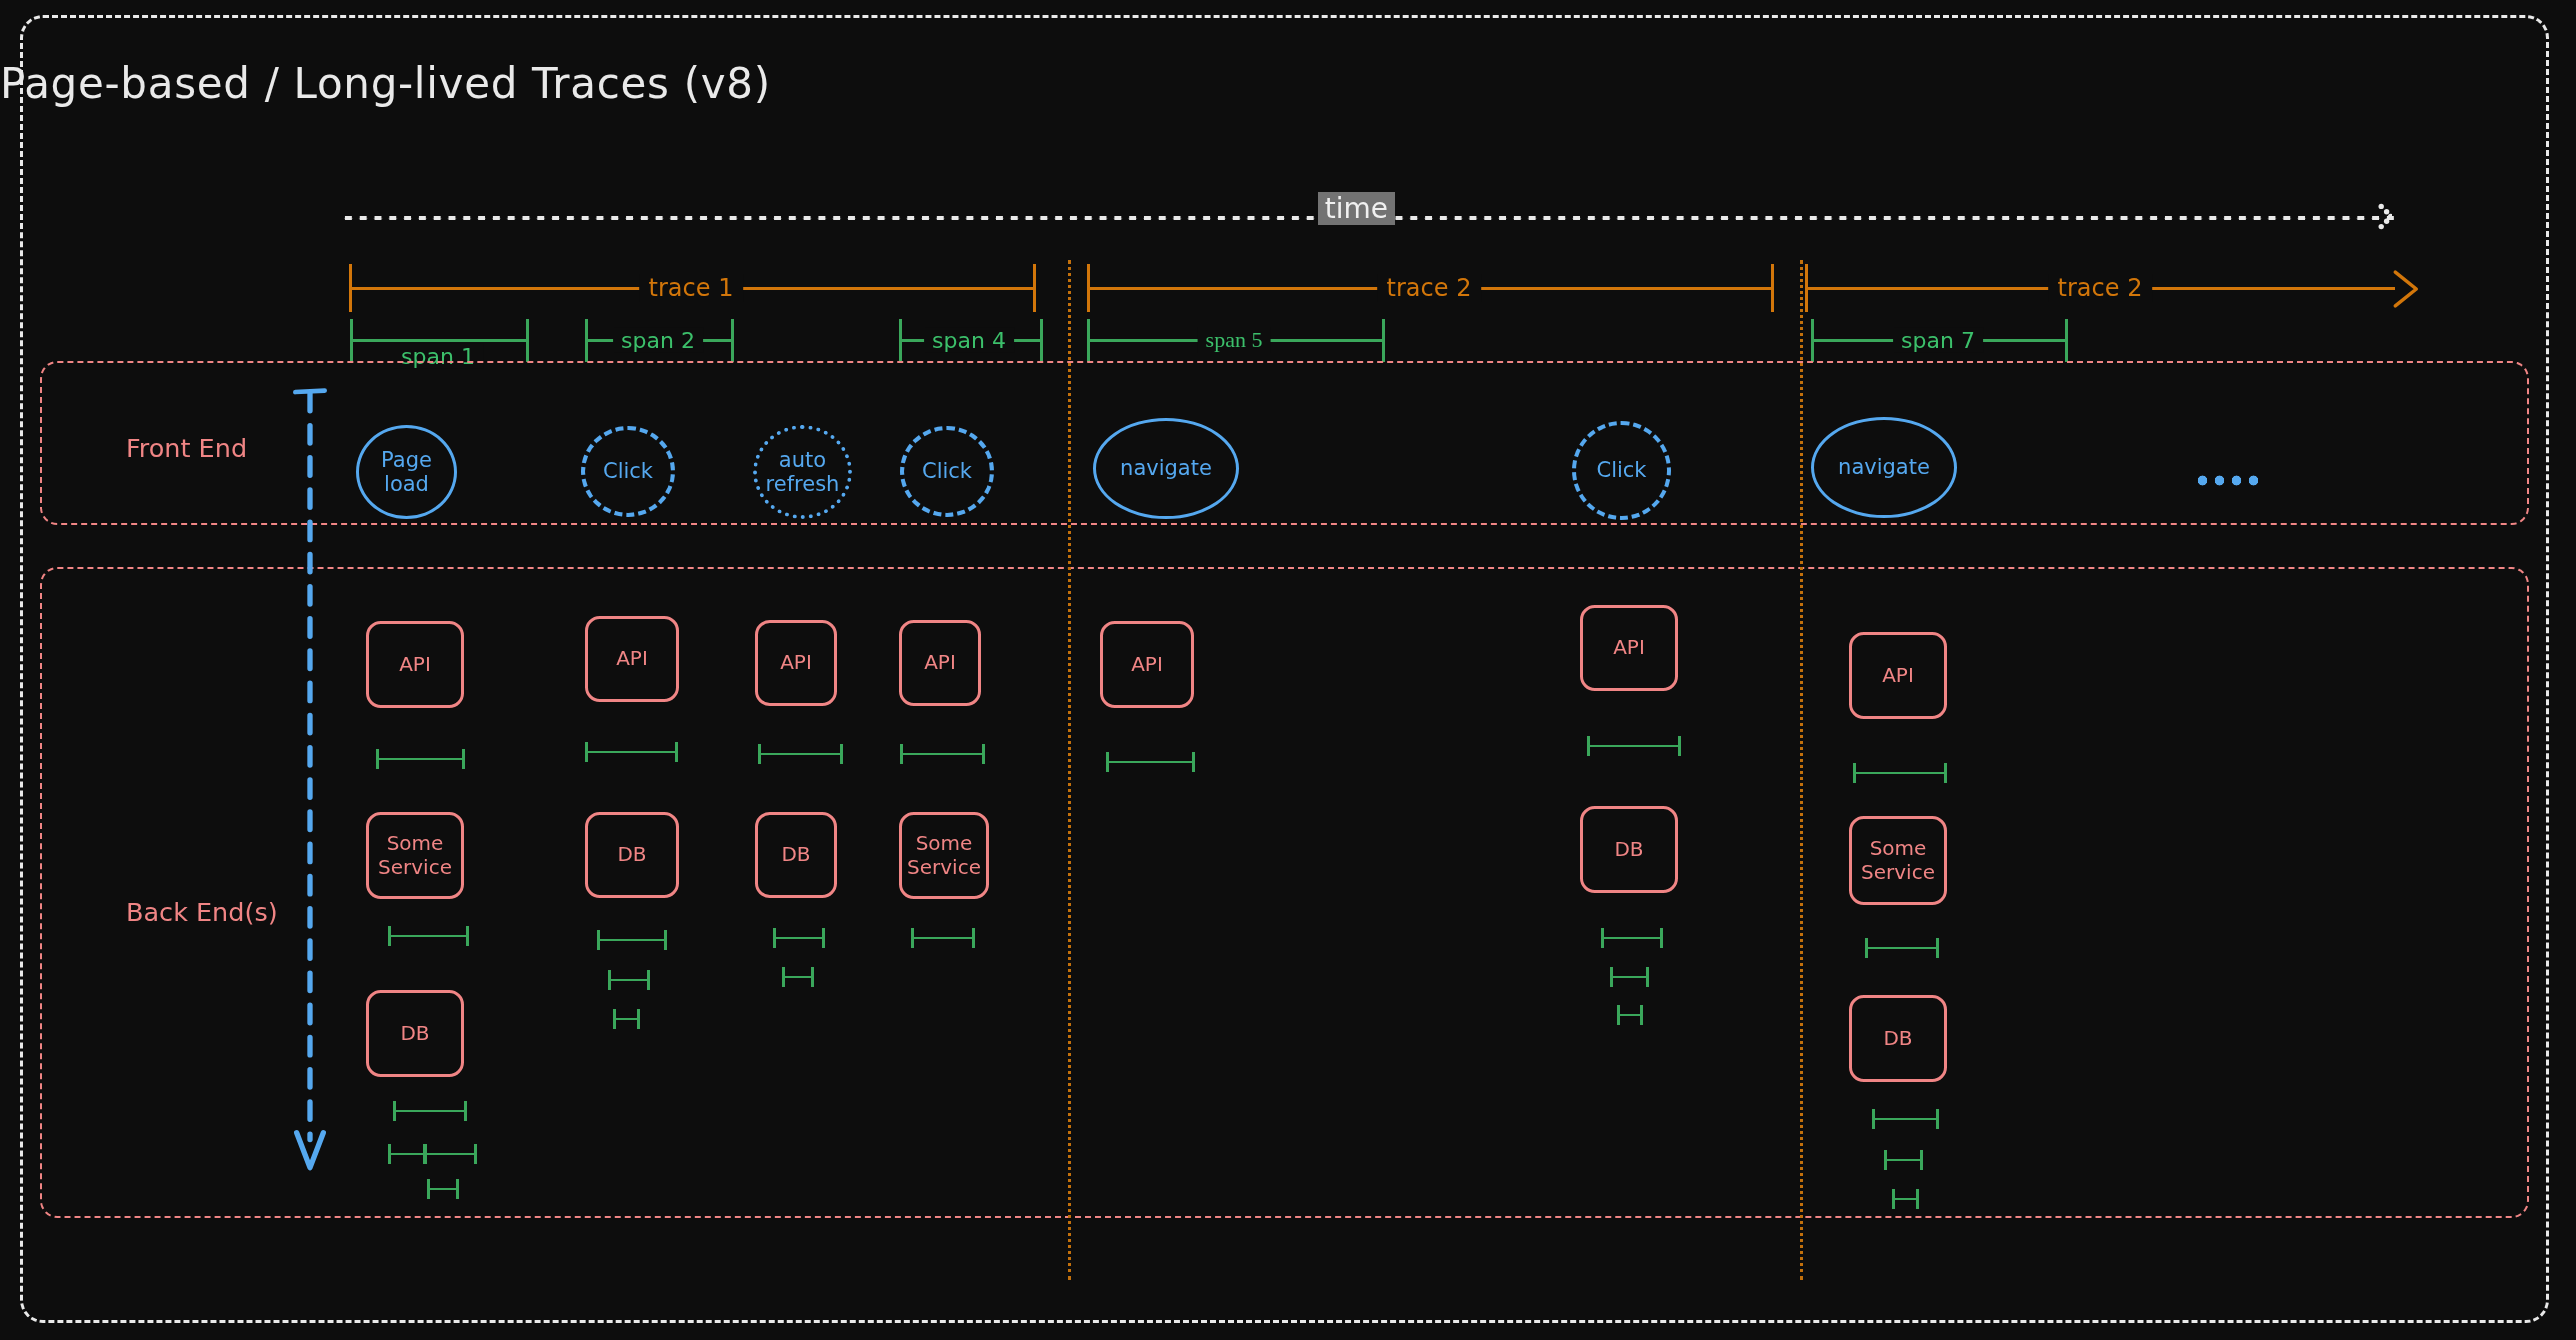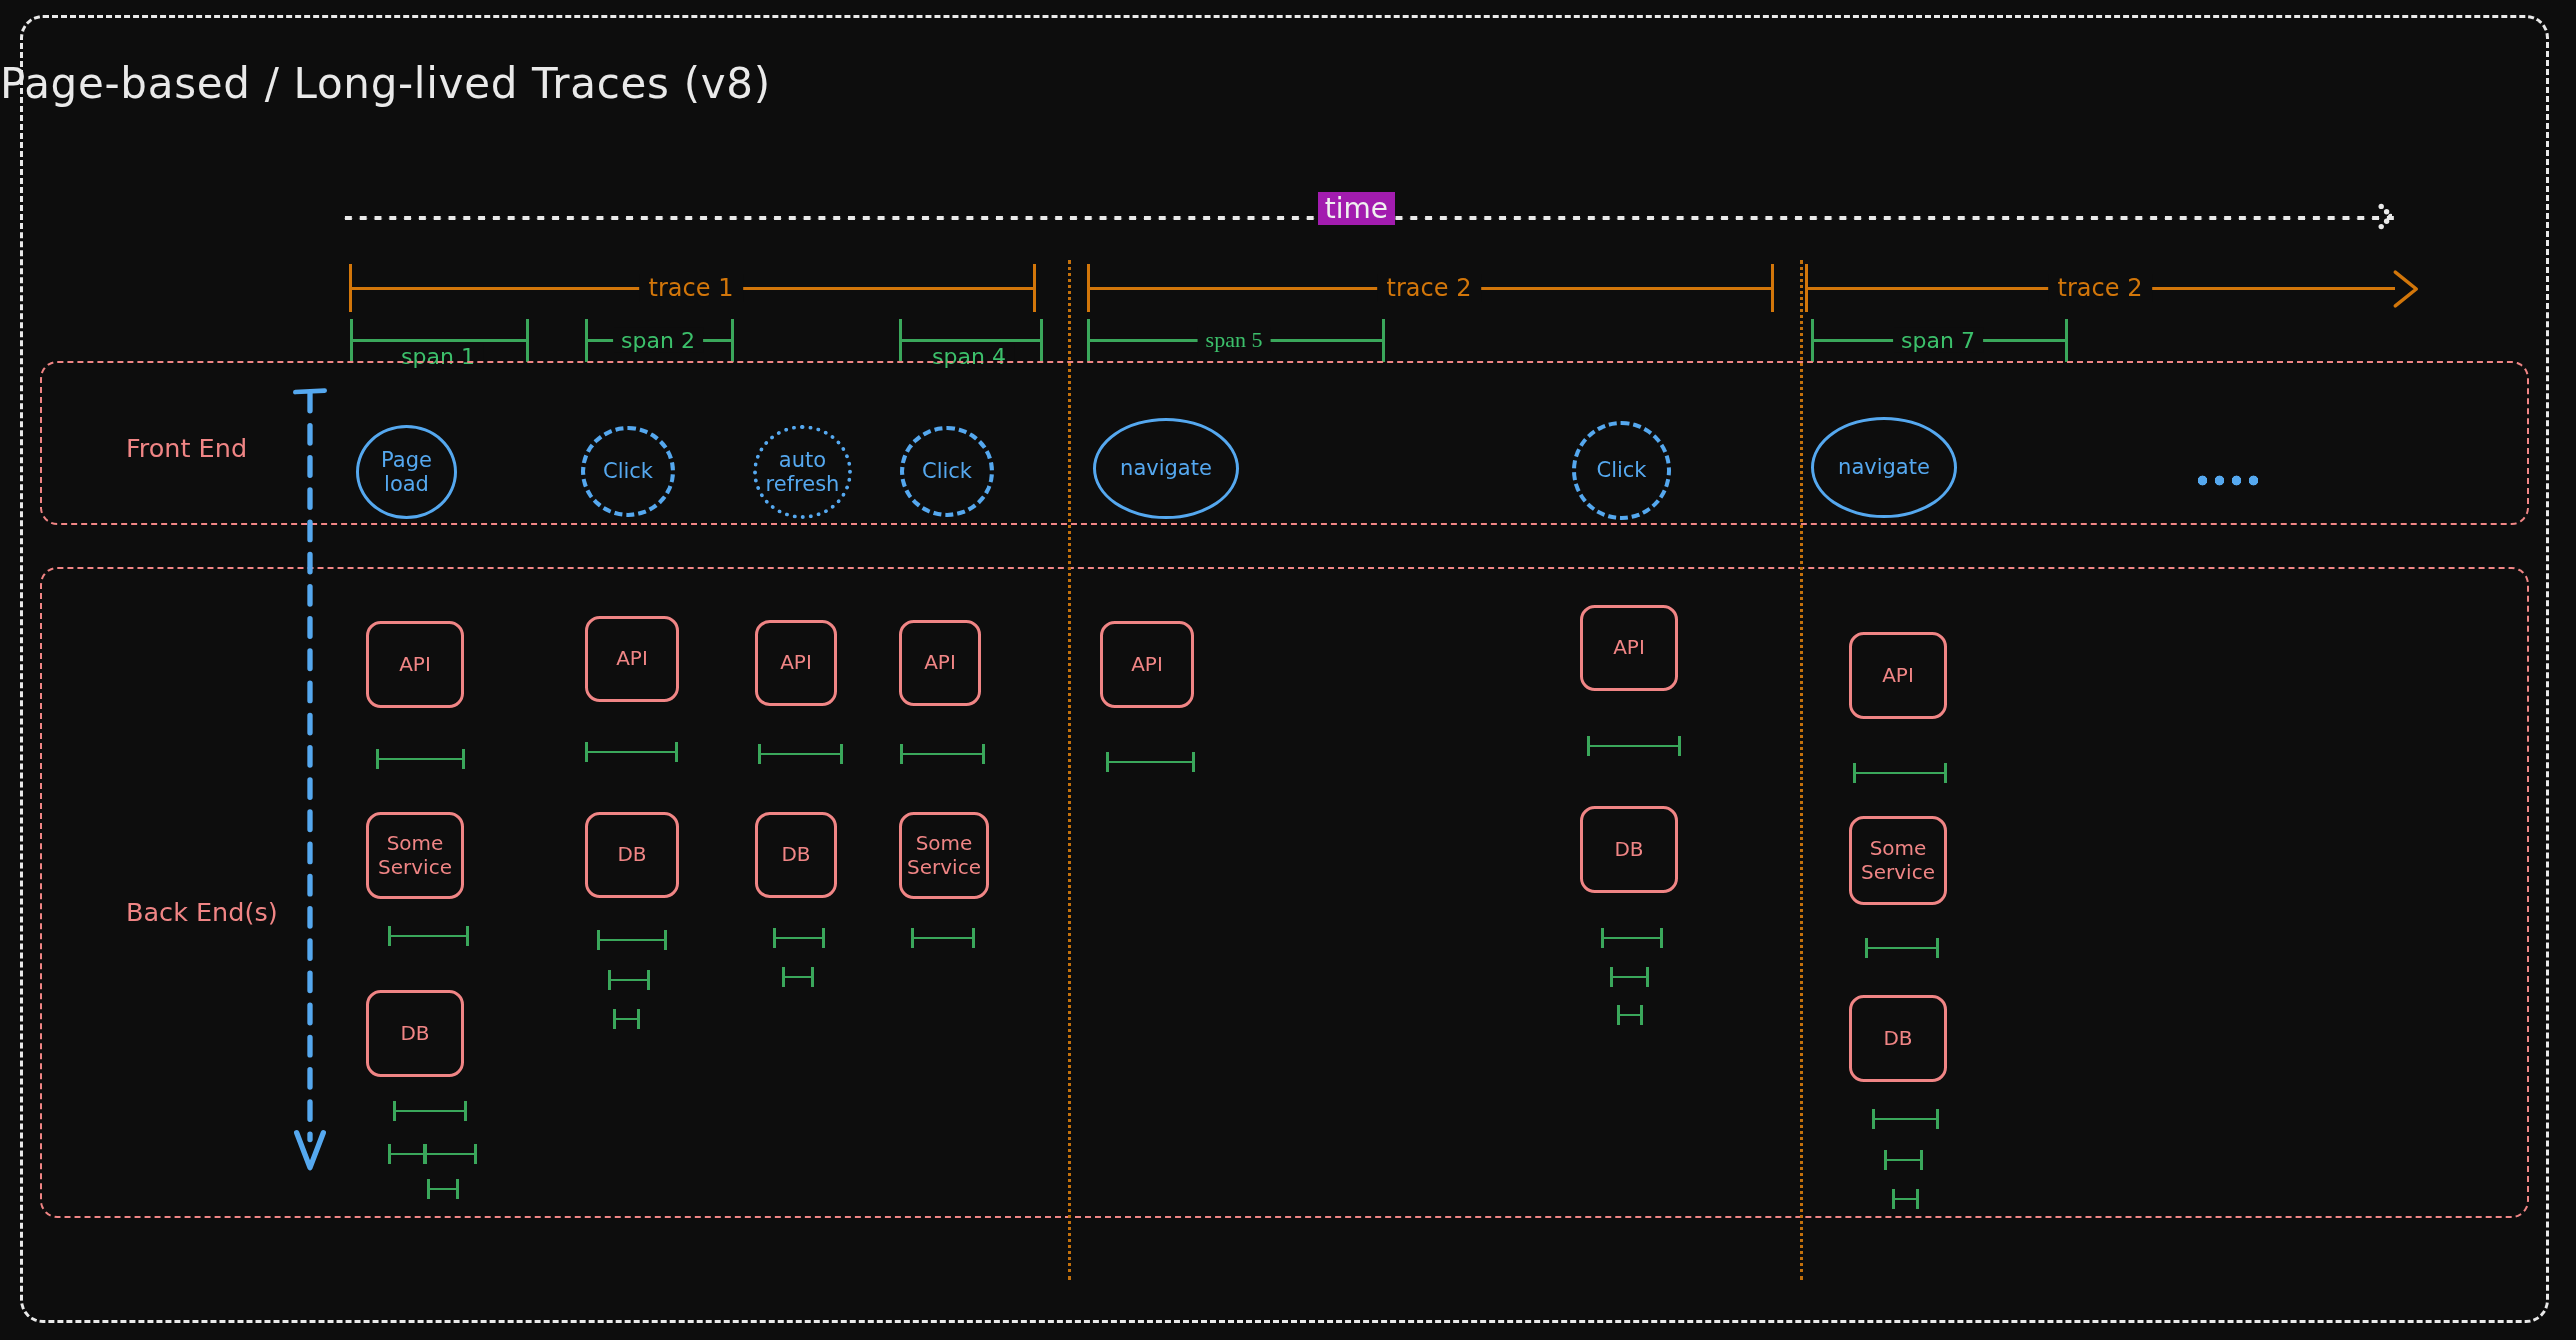--- a/index.html
+++ b/index.html
@@ -27,21 +27,21 @@
 
   
   #time-axis{ left:341px; top:213px; width:2053px; height:9.4px; }
   #time-axis .dots{
     position:absolute;left:0;top:2.7px;width:100%;height:4.7px;
     background-image:radial-gradient(circle, #e9e9e9 48%, rgba(0,0,0,0) 52%);
     background-size:14.8px 4.7px;background-repeat:repeat-x;
   }
   #time-label{
     left:1318px;top:192px;font-size:28px;color:#f0f0f0;
-    background:#a21caf;padding:0 6.7px;
+    background:#737373;padding:0 6.7px;
   }
   #time-arrow{
     left:2361px;top:201px;width:31px;height:31px;
   }
 
   
   .trace{position:absolute;height:2.7px;background:#d2760a;}
   .trace-cap{position:absolute;width:3.4px;background:#d2760a;}
   .trace-label{
     position:absolute;font-size:24px;color:#d2760a;background:#0d0d0d;
@@ -153,21 +153,21 @@
       <div class="spanbar-cap" style="left: 350px; top: 319px; height: 43px;"></div>
       <div class="spanbar-cap" style="left: 526px; top: 319px; height: 43px;"></div>
       <div class="span-label" style="left: 438px; top: 356px;">span 1</div>
       <div class="spanbar" style="left: 585px; top: 339px; width: 146px;"></div>
       <div class="spanbar-cap" style="left: 585px; top: 319px; height: 43px;"></div>
       <div class="spanbar-cap" style="left: 731px; top: 319px; height: 43px;"></div>
       <div class="span-label" style="left: 658px; top: 340px;">span 2</div>
       <div class="spanbar" style="left: 899px; top: 339px; width: 141px;"></div>
       <div class="spanbar-cap" style="left: 899px; top: 319px; height: 43px;"></div>
       <div class="spanbar-cap" style="left: 1040px; top: 319px; height: 43px;"></div>
-      <div class="span-label" style="left: 969px; top: 340px; margin-top: 16px;">span 4</div>
+      <div class="span-label" style="left: 969px; top: 340px;">span 4</div>
       <div class="spanbar" style="left: 1087px; top: 339px; width: 295px;"></div>
       <div class="spanbar-cap" style="left: 1087px; top: 319px; height: 43px;"></div>
       <div class="spanbar-cap" style="left: 1382px; top: 319px; height: 43px;"></div>
       <div class="span-label" style="left: 1234px; top: 340px; font-family: Liberation Serif, serif;">span 5</div>
       <div class="spanbar" style="left: 1811px; top: 339px; width: 254px;"></div>
       <div class="spanbar-cap" style="left: 1811px; top: 319px; height: 43px;"></div>
       <div class="spanbar-cap" style="left: 2065px; top: 319px; height: 43px;"></div>
       <div class="span-label" style="left: 1938px; top: 340px;">span 7</div>
     </div>
 

